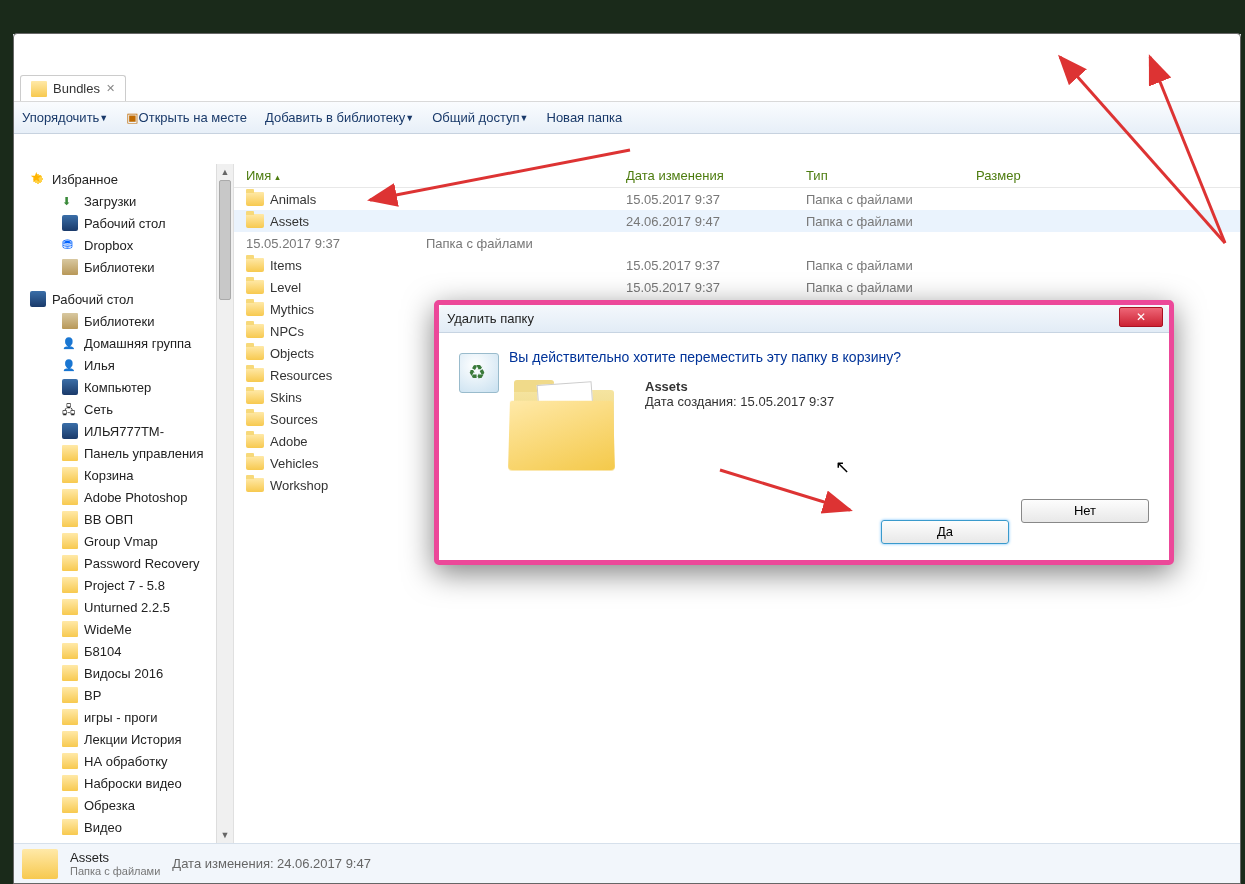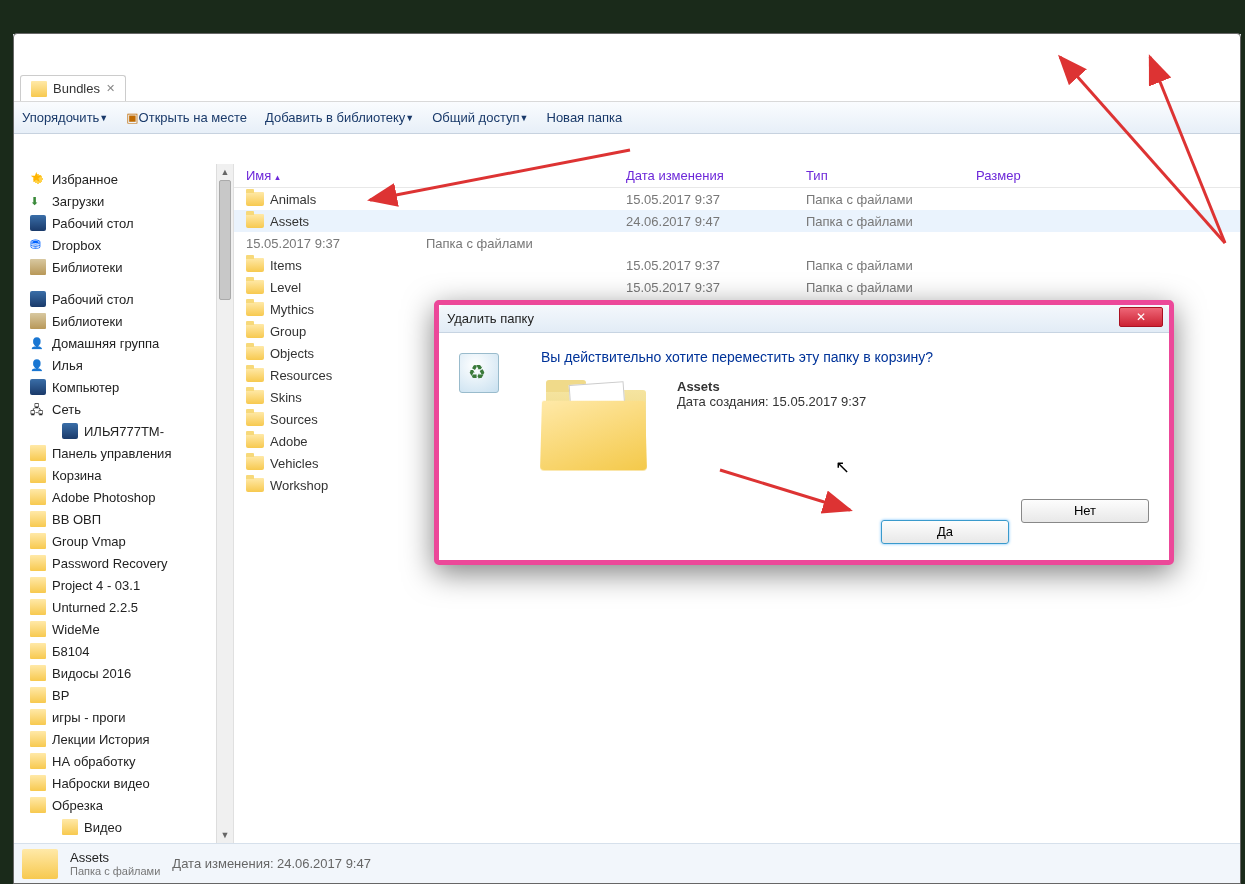--- a/index.html
+++ b/index.html
@@ -25,42 +25,42 @@
 .toolbar { position:absolute; left:0; right:0; top:68px; height:32px; background: linear-gradient(#fafcfe,#e7eff8); border-bottom:1px solid #c7d2df; display:flex; align-items:center; padding:0 8px; gap:18px; color:#1a3a6a;}
 .toolbar-item { display:flex; align-items:center; color:#1a3a6a; }
 .toolbar-item .drop { font-size:9px; color:#1a3a6a;}
 
 
 .main { position:absolute; left:0; right:0; top:100px; bottom:40px; display:flex; background:#fff;margin-top:30px;}
 .tree { width:220px; border-right:1px solid #e0e0e0; overflow:hidden; position:relative;}
 .tree-inner { padding:4px 0;}
 .tree-item { display:flex; align-items:center; height:22px; padding-left:16px; gap:6px; color:#222; white-space:nowrap; overflow:hidden;}
 .tree-item.fav { font-weight:normal; }
-.tree-item.lvl1 { padding-left:16px;}
+.tree-item.lvl1 { padding-left:48px;}
 .tree-item.lvl2 { padding-left:48px;}
 .tree-sep { height:10px; }
 .fi { width:16px; height:16px; display:inline-block; flex-shrink:0;}
 .fi-star { background: radial-gradient(circle,#ffd24a 40%,transparent 41%); position:relative;}
 .fi-star::before{content:"★";color:#ffb400;font-size:14px;position:absolute;left:0;top:-2px;}
 .fi-folder { background: linear-gradient(#ffe9a8,#f7c94f); border-radius:1px;}
 .fi-desktop { background: linear-gradient(#3a6ea8,#1a3a6a); border-radius:2px;}
 .fi-dropbox::before{content:"⛃";color:#0062ff;font-size:13px;}
 .fi-lib { background: linear-gradient(#d8c8a0,#b89858); border-radius:1px;}
 .fi-comp { background: linear-gradient(#3a6ea8,#1a3a6a); border-radius:2px;}
 .fi-net::before{content:"🖧";font-size:12px;}
 .fi-dl::before{content:"⬇";color:#3a8a3a;font-size:11px;}
 .fi-user::before{content:"👤";font-size:11px;}
 
 .scroll-v { position:absolute; right:0; top:0; bottom:0; width:17px; background:#f0f0f0; border-left:1px solid #ddd;}
 .scroll-thumb { position:absolute; left:2px; right:2px; top:16px; height:120px; background:#c8c8c8; border:1px solid #aaa; border-radius:2px;}
 .scroll-btn { position:absolute; left:0; right:0; height:16px; background:#f0f0f0; text-align:center; font-size:9px; color:#666; line-height:16px;}
 .scroll-btn.up{top:0;} .scroll-btn.dn{bottom:0;}
 
 .files { flex:1; position:relative;}
-.cols { display:flex; height:24px; border-bottom:1px solid #e8e8e8; color:#6d28d9; align-items:center;}
+.cols { display:flex; height:24px; border-bottom:1px solid #e8e8e8; color:#4d7c0f; align-items:center;}
 .col { padding:0 12px;}
 .col.name{width:380px;} .col.date{width:180px;} .col.type{width:170px;} .col.size{flex:1;}
 .col .sort { font-size:9px; margin-left:4px;}
 .row { display:flex; height:22px; align-items:center;}
 .row.sel { background:#eaf3fd;}
 .cell { padding:0 12px; color:#333;}
 .cell.name{width:380px; display:flex; align-items:center; gap:6px;}
 .cell.date{width:180px; color:#777;}
 .cell.type{width:170px; color:#777;}
 .folder-ico { width:18px; height:14px; background: linear-gradient(#ffe9a8,#f7c94f); border-radius:1px 1px 2px 2px; position:relative;}
@@ -71,21 +71,21 @@
 .status .big-folder { width:36px; height:30px; background:linear-gradient(#ffe9a8,#f7c94f); border-radius:2px;}
 .status .stext { color:#333;}
 .status .stext .ttl{ font-size:13px; color:#222;}
 .status .stext .sub{ font-size:11px; color:#777;}
 .status .meta { color:#666; font-size:12px;}
 
 
 .dialog { position:absolute; left:434px; top:300px; width:740px; background:#fff; border:5px solid #ec4899; border-radius:5px; box-shadow:0 8px 30px rgba(0,0,0,.5);}
 .dlg-title { height:28px; background:linear-gradient(#f4f8fc,#e2ecf6); border-bottom:1px solid #c7d4e2; display:flex; align-items:center; padding:0 8px; color:#222; border-radius:5px 5px 0 0;}
 .dlg-close { position:absolute; right:6px; top:2px; width:44px; height:20px; background:linear-gradient(#e67,#c23); border:1px solid #a12; border-radius:2px; color:#fff; text-align:center; font-size:12px; line-height:18px;}
-.dlg-body { padding:16px 20px; display:flex; gap:32px;}
+.dlg-body { padding:16px 20px; display:flex; gap:0;}
 .dlg-icon { width:50px; padding-top:4px;}
 .recycle-ico { width:40px; height:40px; background: radial-gradient(circle at 40% 30%,#fff,#c8e0f0); border:1px solid #9bc; border-radius:3px; position:relative;}
 .recycle-ico::before{content:"♻";position:absolute;left:8px;top:6px;font-size:20px;color:#3a7a3a;}
 .dlg-content { flex:1;}
 .dlg-q { color:#003399; font-size:14px; margin-bottom:10px;}
 .dlg-row { display:flex; gap:16px; align-items:flex-start;}
 .big-folder-ico { width:120px; height:100px; position:relative;}
 .bf-back{position:absolute;left:5px;top:15px;width:100px;height:75px;background:linear-gradient(#f5e4a0,#e8cc6a);border-radius:3px;}
 .bf-tab{position:absolute;left:5px;top:5px;width:40px;height:12px;background:#f0da8a;border-radius:3px 3px 0 0;}
 .bf-papers{position:absolute;left:30px;top:8px;width:55px;height:70px;background:#fff;border:1px solid #ccc;transform:rotate(-4deg);}
@@ -218,21 +218,21 @@
           <div class="tree-item lvl1 ">
             <span class="fi fi-folder"></span>
             <span>Group Vmap</span>
           </div>
           <div class="tree-item lvl1 ">
             <span class="fi fi-folder"></span>
             <span>Password Recovery</span>
           </div>
           <div class="tree-item lvl1 ">
             <span class="fi fi-folder"></span>
-            <span>Project 4 - 03.1</span>
+            <span>Project 7 - 5.8</span>
           </div>
           <div class="tree-item lvl1 ">
             <span class="fi fi-folder"></span>
             <span>Unturned 2.2.5</span>
           </div>
           <div class="tree-item lvl1 ">
             <span class="fi fi-folder"></span>
             <span>WideMe</span>
           </div>
           <div class="tree-item lvl1 ">
@@ -327,21 +327,21 @@
             <div class="cell name">
               <span class="folder-ico"></span>
               <span>Mythics</span>
             </div>
             <div class="cell date"></div>
             <div class="cell type"></div>
           </div>
           <div class="row">
             <div class="cell name">
               <span class="folder-ico"></span>
-              <span>Group</span>
+              <span>NPCs</span>
             </div>
             <div class="cell date"></div>
             <div class="cell type"></div>
           </div>
           <div class="row">
             <div class="cell name">
               <span class="folder-ico"></span>
               <span>Objects</span>
             </div>
             <div class="cell date"></div>

